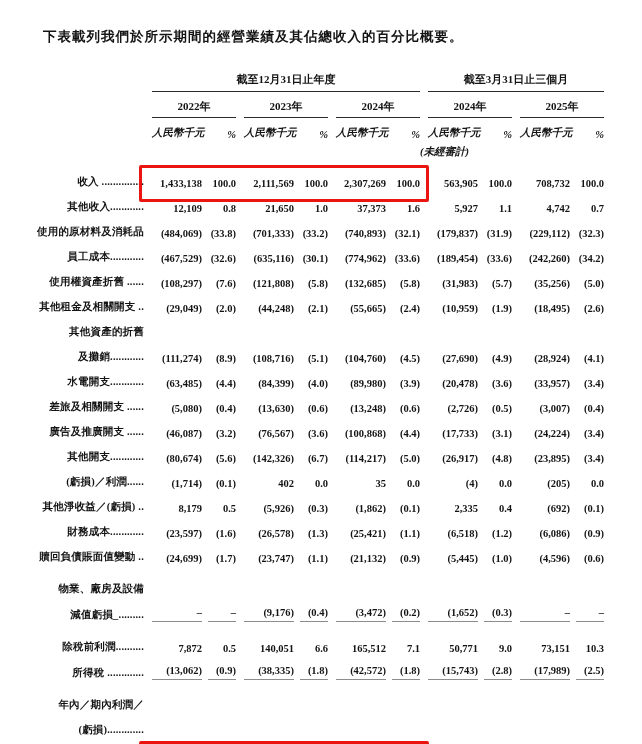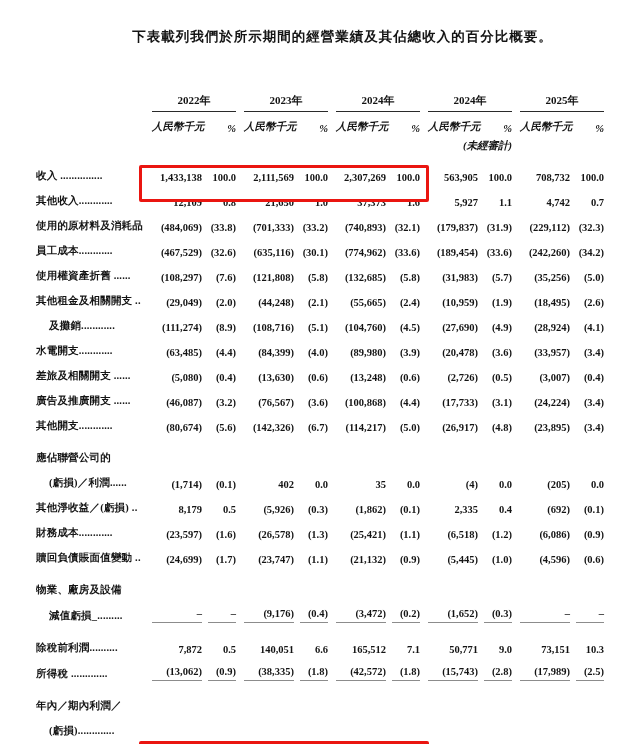--- a/index.html
+++ b/index.html
@@ -4,42 +4,42 @@
 <style>
   html,body{margin:0;padding:0;background:#ffffff;}
   body{
     width:642px;height:744px;overflow:hidden;
     font-family:"Liberation Serif","DejaVu Serif",serif;
     color:#141414;
   }
   .page{padding:14px 0 0 36px;}
   .intro{
     font-size:13.5px;font-weight:bold;letter-spacing:1px;
-    padding-left:7px;line-height:18px;text-align:center;
+    padding-left:7px;line-height:18px;
   }
   .sheet{position:relative;margin-top:26px;}
   table{border-collapse:collapse;table-layout:fixed;width:568px;}
   th,td{padding:0;font-weight:bold;vertical-align:bottom;white-space:nowrap;}
   thead th{font-size:11px;font-weight:bold;}
   th.grp div{
     text-align:center;border-bottom:1.4px solid #2a2a2a;
     padding-bottom:4px;margin-left:8px;
   }
   th.yr div{
     text-align:center;border-bottom:1.4px solid #2a2a2a;
-    padding-bottom:3px;margin-left:8px;margin-top:21px;
+    padding-bottom:3px;margin-left:8px;margin-top:7px;
   }
   tr.unit th{font-style:italic;font-size:10.5px;padding-top:8px;font-weight:bold;}
   th.uv{text-align:center;padding-left:8px;}
   th.up{text-align:right;}
-  tr.noter th{font-style:italic;font-size:10.5px;text-align:right;padding-top:4px;height:15px;}
+  tr.noter th{font-style:italic;font-size:10.5px;text-align:left;padding-top:4px;height:15px;}
   tbody td{font-size:10.5px;padding-top:11px;}
   tbody tr:first-child td{padding-top:16px;}
   tbody tr.gap td{padding-top:18px;}
-  td.lbl{font-size:10.5px;text-align:left;overflow:hidden;letter-spacing:0.2px;}
+  td.lbl{font-size:10.5px;text-align:right;overflow:hidden;letter-spacing:0.2px;}
   td.lbl.ind{padding-left:13px;}
   td.v .n{margin-left:8px;text-align:right;}
   td.p .n{margin-left:6px;text-align:right;}
   td.ul1 .n{border-bottom:1.5px solid #8c8c8c;padding-bottom:3px;}
   .hlbox{
     position:absolute;border:3px solid #ea1510;border-radius:2px;
     pointer-events:none;background:transparent;
   }
 </style>
 </head>
@@ -58,20 +58,29 @@
         <col style="width:58px">
           <col style="width:34px">
         <col style="width:58px">
           <col style="width:34px">
         <col style="width:58px">
           <col style="width:34px">
       </colgroup>
       <thead>
           <tr>
             <th class="lbl"></th>
+            <th class="grp" colspan="6">
+              <div>截至12月31日止年度</div>
+            </th>
+            <th class="grp" colspan="4">
+              <div>截至3月31日止三個月</div>
+            </th>
+          </tr>
+          <tr>
+            <th class="lbl"></th>
             <th class="yr" colspan="2">
               <div>2022年</div>
             </th>
             <th class="yr" colspan="2">
               <div>2023年</div>
             </th>
             <th class="yr" colspan="2">
               <div>2024年</div>
             </th>
             <th class="yr" colspan="2">
@@ -296,20 +305,24 @@
               <div class="n">(1.9)</div>
             </td>
             <td class="v">
               <div class="n">(18,495)</div>
             </td>
             <td class="p">
               <div class="n">(2.6)</div>
             </td>
           </tr>
           <tr>
+            <td class="lbl">其他資產的折舊</td>
+            <td colspan="10"></td>
+          </tr>
+          <tr>
             <td class="lbl ind">及攤銷............</td>
             <td class="v">
               <div class="n">(111,274)</div>
             </td>
             <td class="p">
               <div class="n">(8.9)</div>
             </td>
             <td class="v">
               <div class="n">(108,716)</div>
             </td>
@@ -459,24 +472,20 @@
             </td>
             <td class="p">
               <div class="n">(4.8)</div>
             </td>
             <td class="v">
               <div class="n">(23,895)</div>
             </td>
             <td class="p">
               <div class="n">(3.4)</div>
             </td>
-          </tr>
-          <tr class="gap">
-            <td class="lbl">應佔聯營公司的</td>
-            <td colspan="10"></td>
           </tr>
           <tr>
             <td class="lbl ind">(虧損)／利潤......</td>
             <td class="v">
               <div class="n">(1,714)</div>
             </td>
             <td class="p">
               <div class="n">(0.1)</div>
             </td>
             <td class="v">

